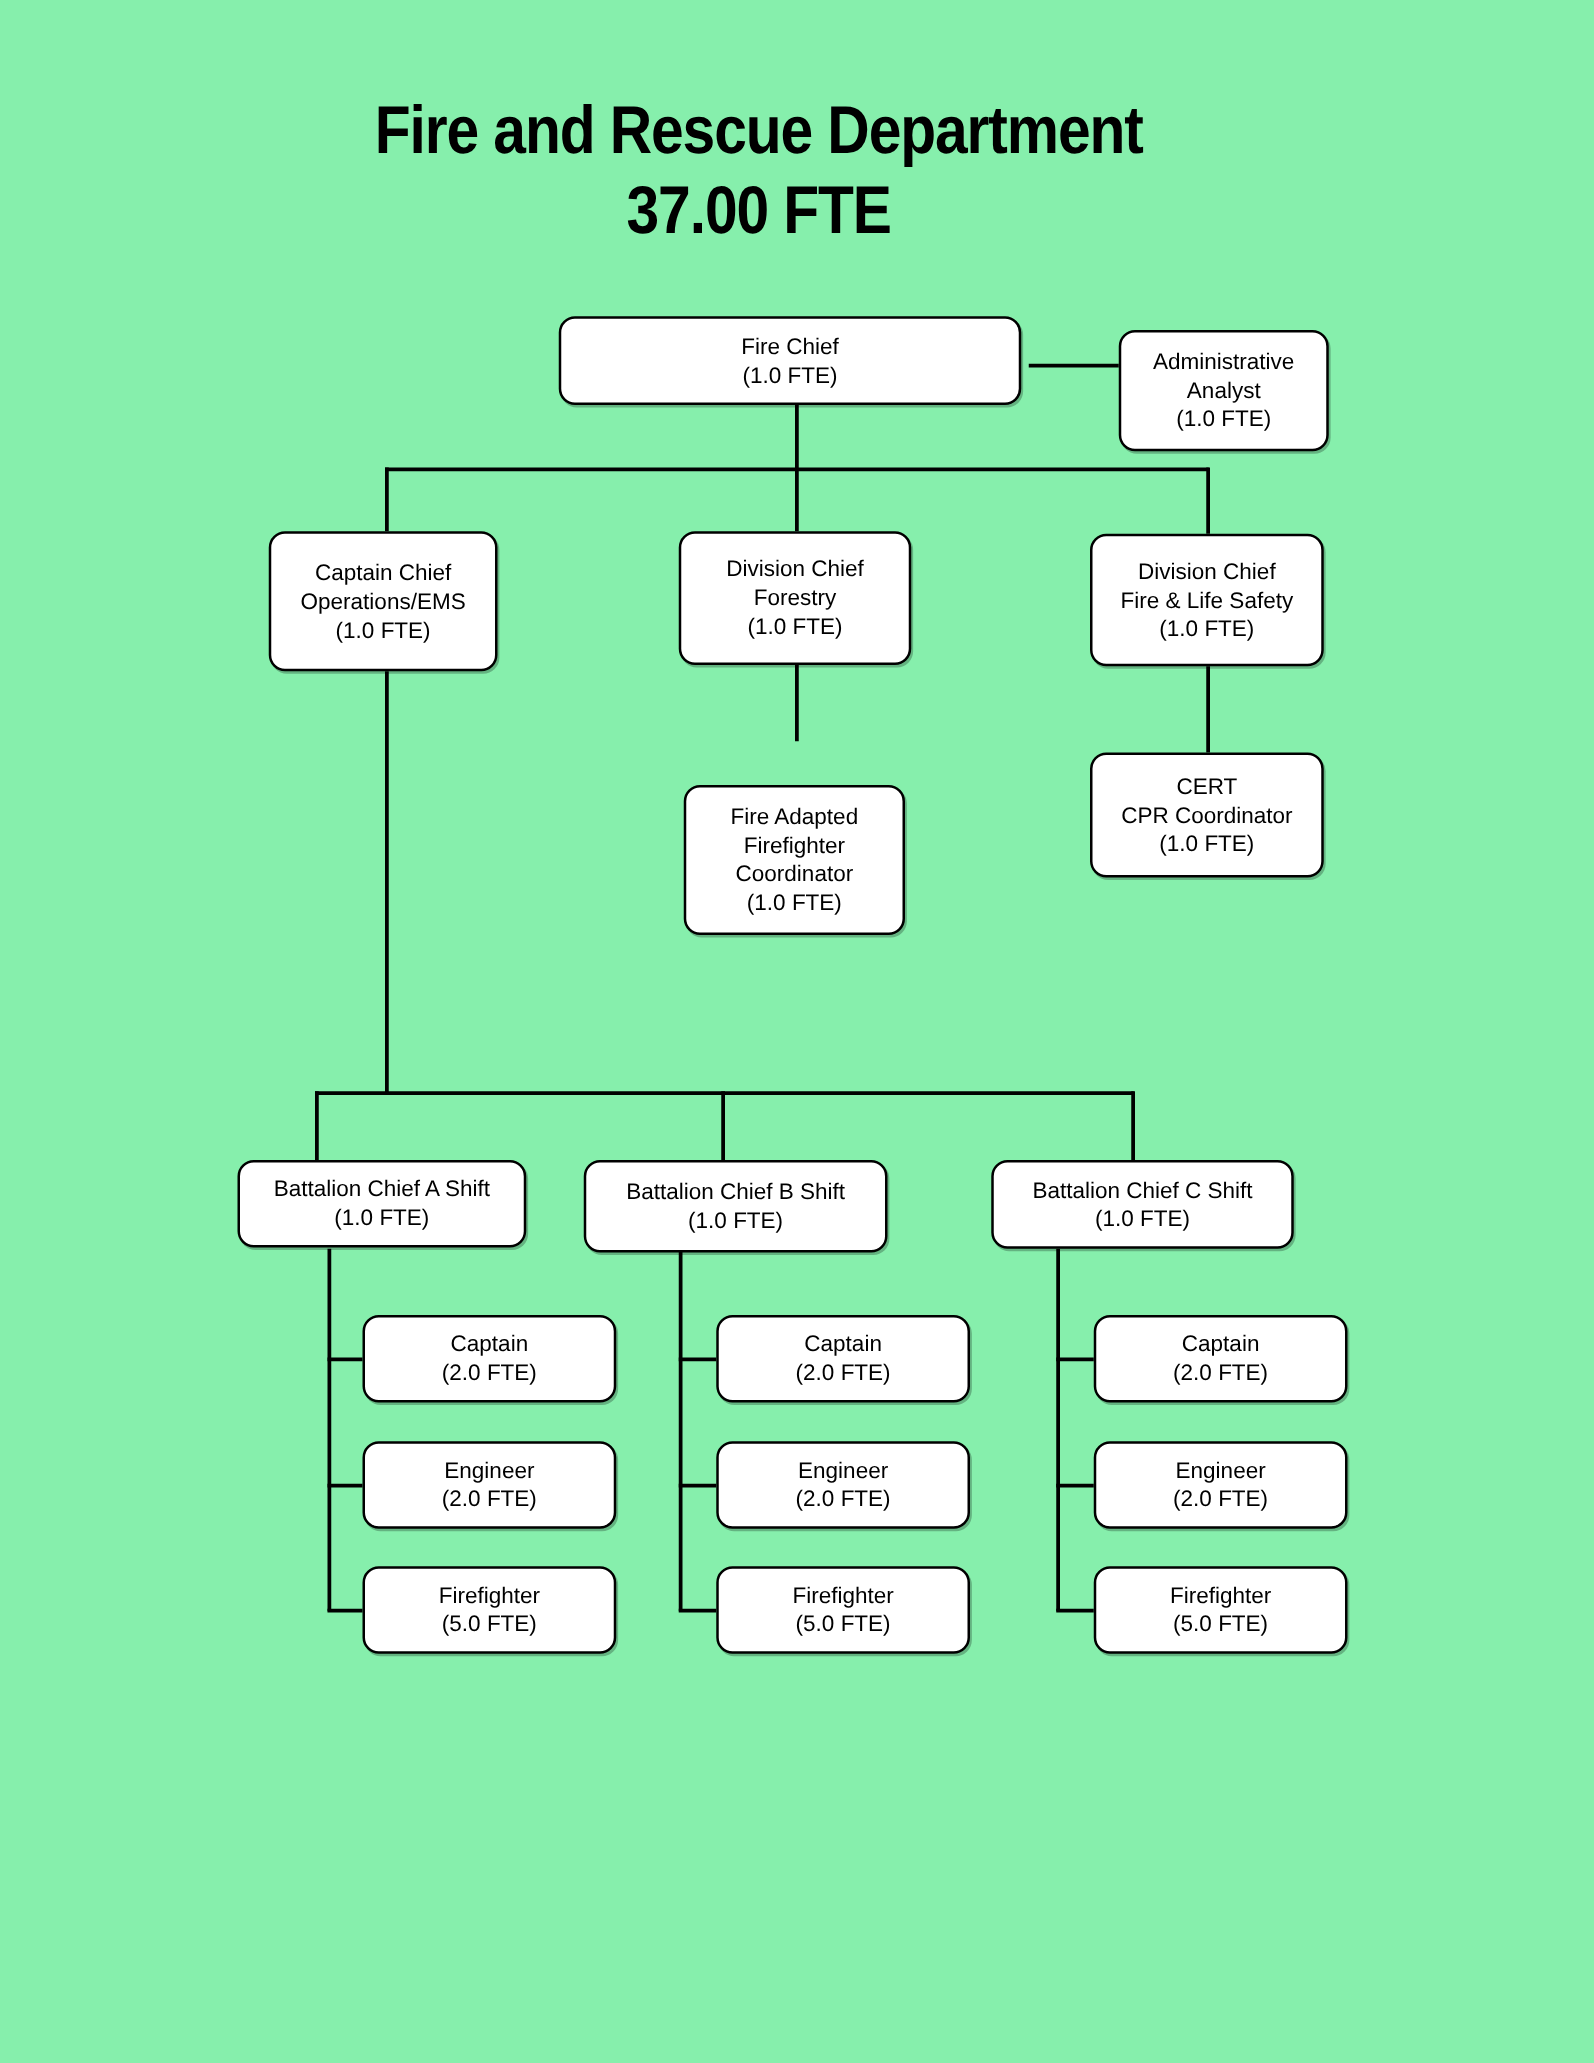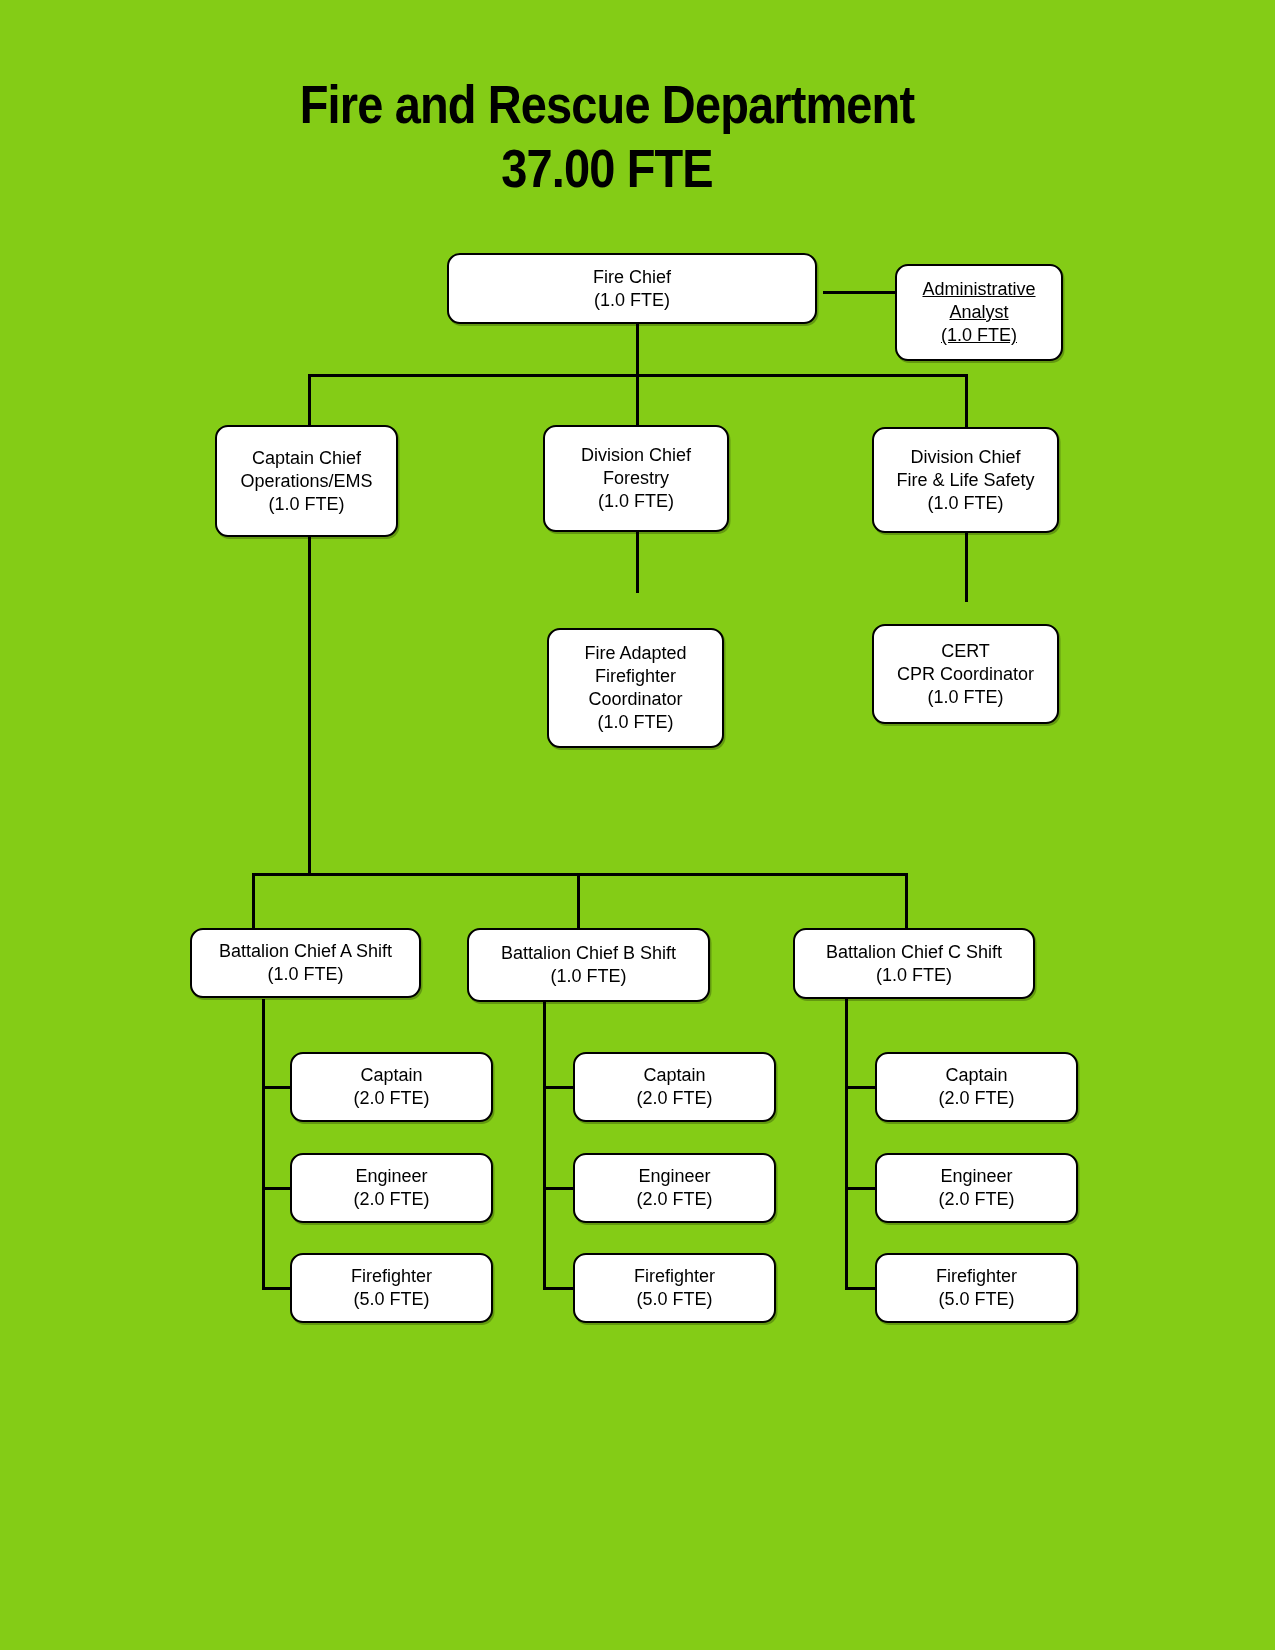--- a/index.html
+++ b/index.html
@@ -1,20 +1,20 @@
 <!DOCTYPE html>
 <html><head>
 <meta charset="utf-8">
 <style>
   html, body { margin: 0; padding: 0; background: #ffffff; }
   #page {
     position: relative;
     width: 1275px;
     height: 1650px;
-    background: #84cc16;
+    background: #86efac;
     font-family: "Liberation Sans", sans-serif;
     color: #000000;
     overflow: hidden;
   }
   #chart-title {
     position: absolute;
     left: 0;
     top: 72px;
     width: 1214px;
     text-align: center;
@@ -78,21 +78,21 @@
   <div class="vl" style="left:845px; top:999px; height:290px;"></div>
   <div class="hl" style="left:845px; top:1086px; width:30px;"></div>
   <div class="hl" style="left:845px; top:1187px; width:30px;"></div>
   <div class="hl" style="left:845px; top:1287px; width:30px;"></div>
 
   <div class="box" style="left:447px; top:253px; width:370px; height:71px;">
     <div>Fire Chief</div>
     <div>(1.0 FTE)</div>
   </div>
 
-  <div class="box" style="left:895px; top:264px; width:168px; height:97px;text-decoration:underline;">
+  <div class="box" style="left:895px; top:264px; width:168px; height:97px;">
     <div>Administrative</div>
     <div>Analyst</div>
     <div>(1.0 FTE)</div>
   </div>
 
   <div class="box" style="left:215px; top:425px; width:183px; height:112px;">
     <div>Captain Chief</div>
     <div>Operations/EMS</div>
     <div>(1.0 FTE)</div>
   </div>
@@ -109,21 +109,21 @@
     <div>(1.0 FTE)</div>
   </div>
 
   <div class="box" style="left:547px; top:593px; width:177px; height:120px;margin-top:35px;">
     <div>Fire Adapted</div>
     <div>Firefighter</div>
     <div>Coordinator</div>
     <div>(1.0 FTE)</div>
   </div>
 
-  <div class="box" style="left:872px; top:624px; width:187px; height:100px;">
+  <div class="box" style="left:872px; top:602px; width:187px; height:100px;">
     <div>CERT</div>
     <div>CPR Coordinator</div>
     <div>(1.0 FTE)</div>
   </div>
 
   <div class="box" style="left:190px; top:928px; width:231px; height:70px;">
     <div>Battalion Chief A Shift</div>
     <div>(1.0 FTE)</div>
   </div>
 

